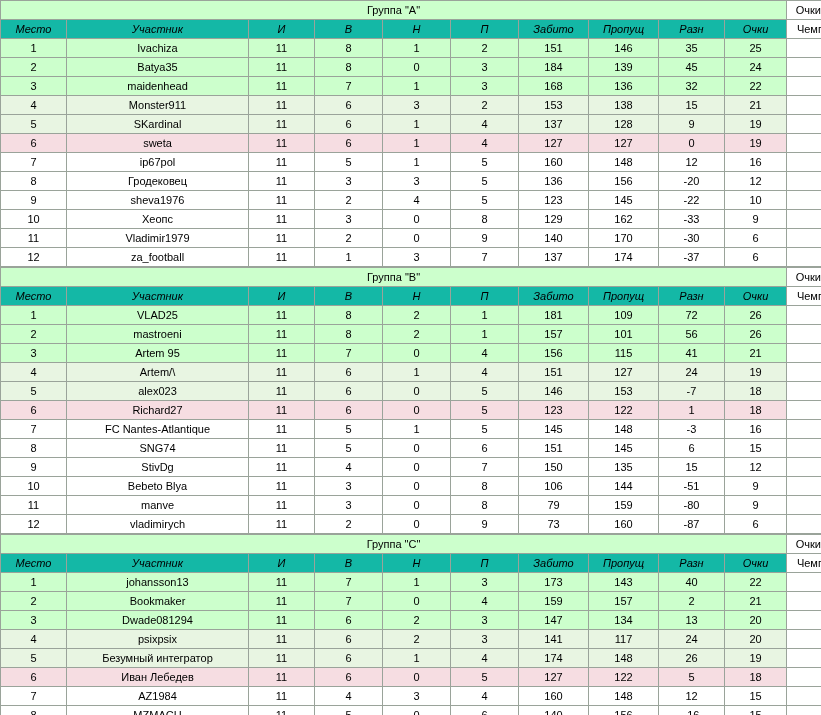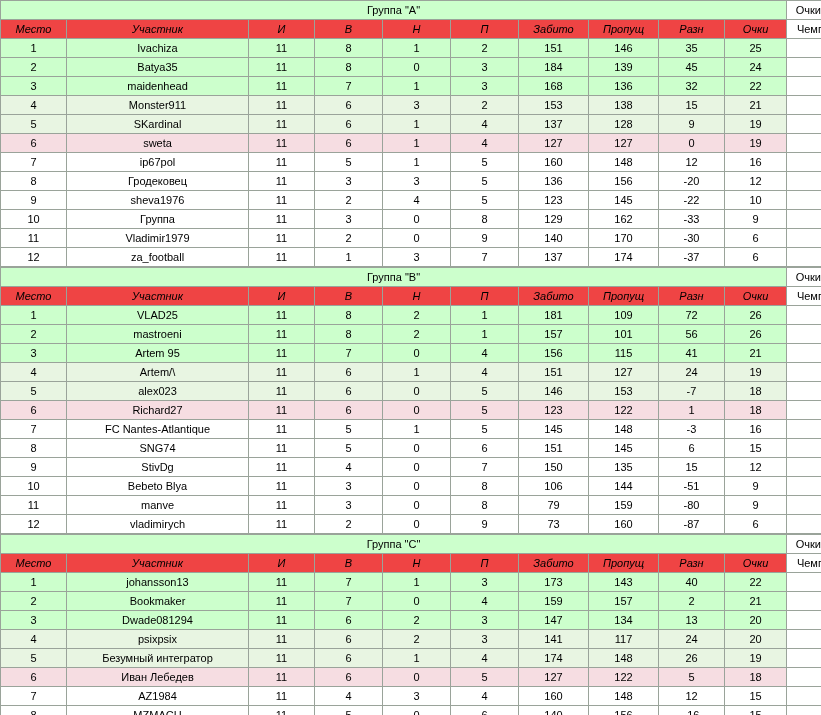--- a/index.html
+++ b/index.html
@@ -60,21 +60,21 @@
     background: #ffffff;
     font-weight: bold;
     font-size: 11px;
   }
   .champ-head-bottom {
     background: #ffffff;
     font-weight: bold;
     font-size: 11px;
   }
   .hdr {
-    background: #ef4444;
+    background: #14b8a6;
     font-weight: bold;
     font-style: italic;
     font-size: 12px;
   }
   .hdr-name {
     font-style: italic;
     font-weight: bold;
   }
   
   tr.top3 td      { background: #ccffcc; }
@@ -235,21 +235,21 @@
             <td>4</td>
             <td>5</td>
             <td>123</td>
             <td>145</td>
             <td>-22</td>
             <td>10</td>
             <td class="champ">6</td>
           </tr>
           <tr class="plain">
             <td>10</td>
-            <td class="name-cell">Группа</td>
+            <td class="name-cell">Хеопс</td>
             <td>11</td>
             <td>3</td>
             <td>0</td>
             <td>8</td>
             <td>129</td>
             <td>162</td>
             <td>-33</td>
             <td>9</td>
             <td class="champ">4</td>
           </tr>

